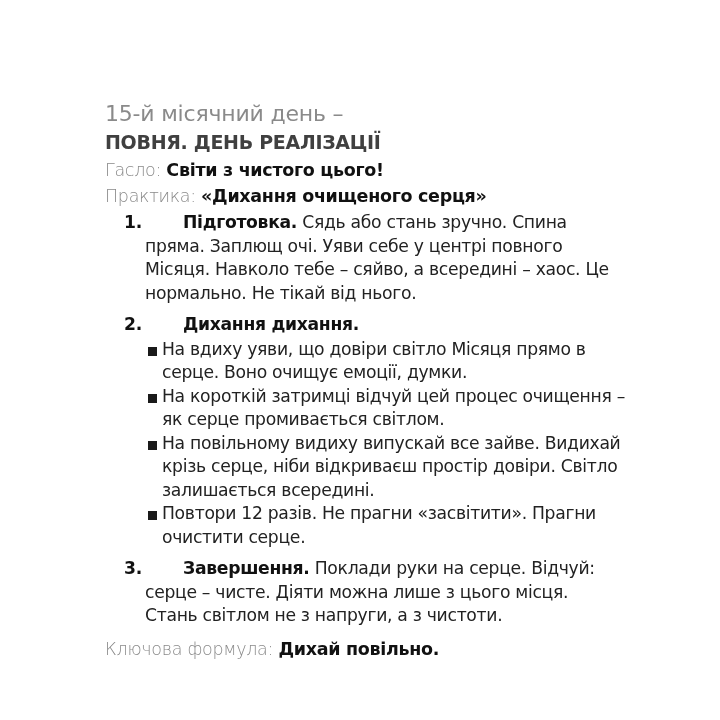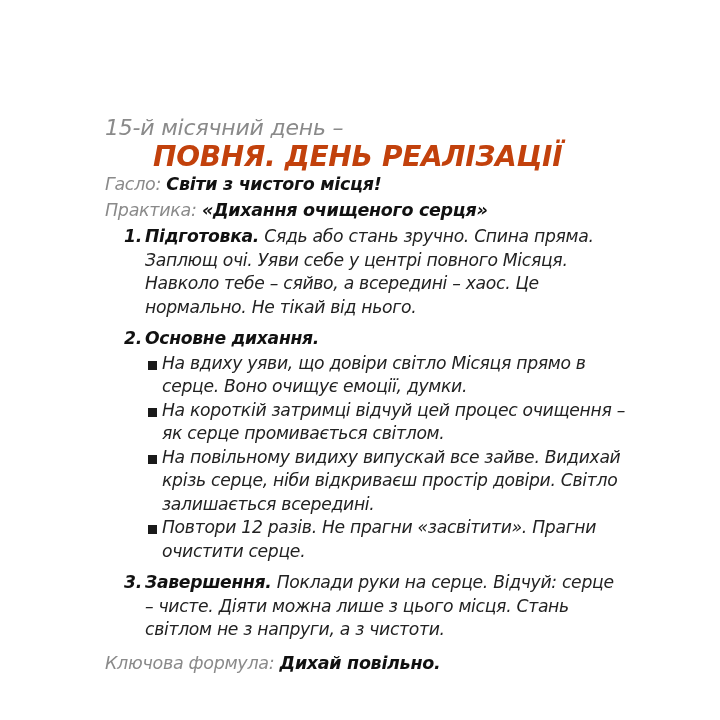--- a/index.html
+++ b/index.html
@@ -1,56 +1,56 @@
 <!DOCTYPE html>
 <html><head>
 <meta charset="utf-8">
 <style>
   html, body { margin: 0; padding: 0; background: #ffffff; }
   body { width: 720px; height: 720px; position: relative; overflow: hidden;
          font-family: "DejaVu Sans", "Liberation Sans", sans-serif; color: #1a1a1a; }
-  .page { position: absolute; left: 105px; top: 114px; width: 520px; font-style: italic; }
+  .page { position: absolute; left: 105px; top: 100px; width: 520px; }
   .light { color: #8a8a8a; font-weight: 300; }
   .heading1 { font-size: 22px; line-height: 28px; color: #8a8a8a; letter-spacing: -0.2px; }
-  .heading2 { font-size: 28px; line-height: 29px; font-weight: bold; color: #c2410c; letter-spacing: -0.3px; margin-left: 48px; }
+  .heading2 { font-size: 19px; line-height: 29px; font-weight: bold; color: #404040; letter-spacing: -0.3px; }
   .line { font-size: 17.5px; line-height: 26px; letter-spacing: -0.3px; }
   .line b { color: #111; }
   ol.steps { list-style: none; margin: 2px 0 0 0; padding: 0; }
   .step { position: relative; padding-left: 40px; font-size: 17.2px; line-height: 23.5px; letter-spacing: -0.3px; margin-bottom: 8px; color: #222; }
   .step .num { position: absolute; left: 19px; font-weight: bold; color: #111; }
-  .step .title { font-weight: bold; color: #111; }
+  .step .title { font-weight: bold; color: #111; margin-left: 38px; }
   ul.bullets { list-style: none; margin: 1px 0 0 0; padding: 0; }
   .bullet { position: relative; padding-left: 17px; margin-bottom: 0px; }
   .bullet .sq { position: absolute; left: 3px; top: 9px; width: 9px; height: 9px; background: #1a1a1a; }
   .formula { margin-top: 2px; }
 </style>
 </head>
 <body>
 
 <div class="page">
   <div class="heading1">15-й місячний день –</div>
   <div class="heading2">ПОВНЯ. ДЕНЬ РЕАЛІЗАЦІЇ</div>
   <div class="line">
     <span class="light">Гасло:</span>
-    <b>Світи з чистого місця!</b>
+    <b>Світи з чистого цього!</b>
   </div>
   <div class="line">
     <span class="light">Практика:</span>
     <b>«Дихання очищеного серця»</b>
   </div>
 
   <ol class="steps">
     <li class="step">
       <span class="num">1.</span>
       <span class="title">Підготовка.</span>
       <span>Сядь або стань зручно. Спина пряма. Заплющ очі. Уяви себе у центрі повного Місяця. Навколо тебе – сяйво, а всередині – хаос. Це нормально. Не тікай від нього.</span>
     </li>
     <li class="step">
       <span class="num">2.</span>
-      <span class="title">Основне дихання.</span>
+      <span class="title">Дихання дихання.</span>
       <ul class="bullets">
         <li class="bullet">
           <span class="sq"></span>
           <span>На вдиху уяви, що довіри світло Місяця прямо в серце. Воно очищує емоції, думки.</span>
         </li>
         <li class="bullet">
           <span class="sq"></span>
           <span>На короткій затримці відчуй цей процес очищення – як серце промивається світлом.</span>
         </li>
         <li class="bullet">

